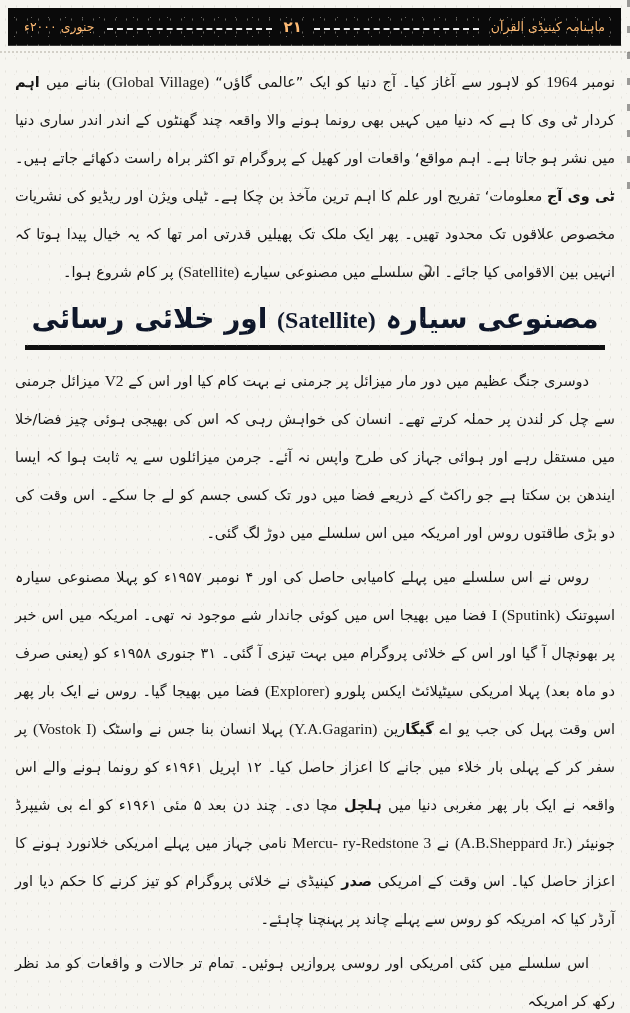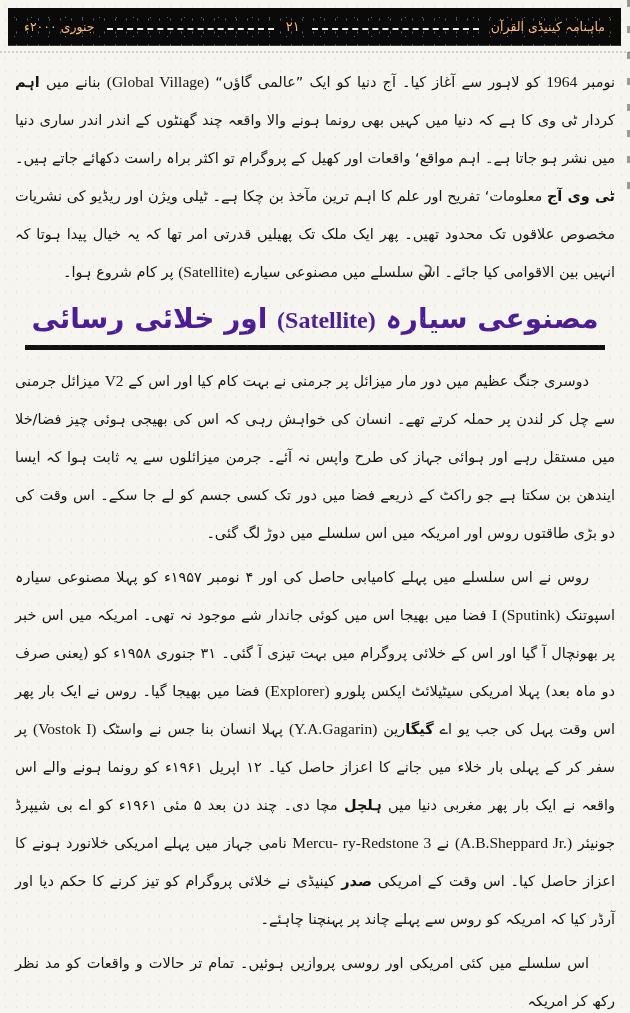--- a/index.html
+++ b/index.html
@@ -28,21 +28,21 @@
     position:absolute; top:8px; left:8px; right:9px; height:37px;
     background:#0a0a0a;
     color:#fff;
     display:flex; align-items:center;
     direction:rtl;
     padding:0 16px;
     gap:12px;
     box-shadow:0 1px 0 #3a3a3a;
   }
   .hdr-text { font-size:12.5px; white-space:nowrap; color:#fdba74; }
-  .hdr-num  { font-size:13px; }
+  .hdr-num  { font-size:15px;font-weight:bold; }
   .dash { flex:1 1 auto; border-top:2px dashed rgba(255,255,255,.92); height:0; margin-top:4px; }
   .under-header-dots {
     position:absolute; top:51px; left:0; right:0; height:0;
     border-top:2px dotted #b7b3a8; opacity:.55;
   }
   .edge-marks {
     position:absolute; top:0; right:0; width:3px; height:200px;
     background:repeating-linear-gradient(180deg,#2b2b2b 0 7px, transparent 7px 26px);
     opacity:.45;
   }
@@ -63,21 +63,21 @@
   }
   b .latin, .section-heading .latin { font-weight:bold; }
   .section-heading {
     direction:rtl;
     text-align:left;
     width:fit-content;
     margin:7px auto 12px;
     font-size:28px;
     line-height:42px;
     font-weight:bold;
-    color:#4c1d95;
+    color:#0f172a;
     border-bottom:5px solid #101010;
     padding:0 6px 4px;
   }
   .section-heading .latin { font-size:24px; }
   .moon-heading {
     font-size:26px;
     line-height:36px;
     margin:10px auto 9px;
     border-bottom:5px solid #141414;
     padding:0 10px 6px;

